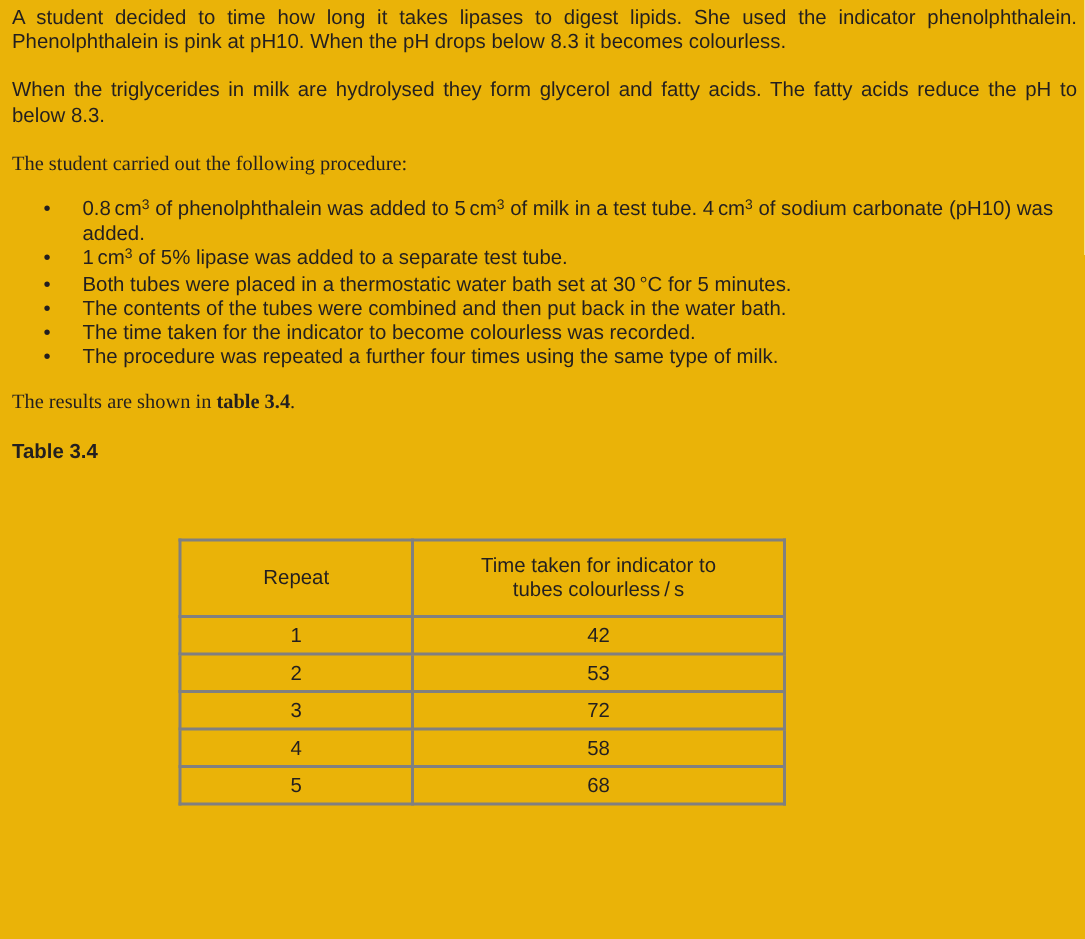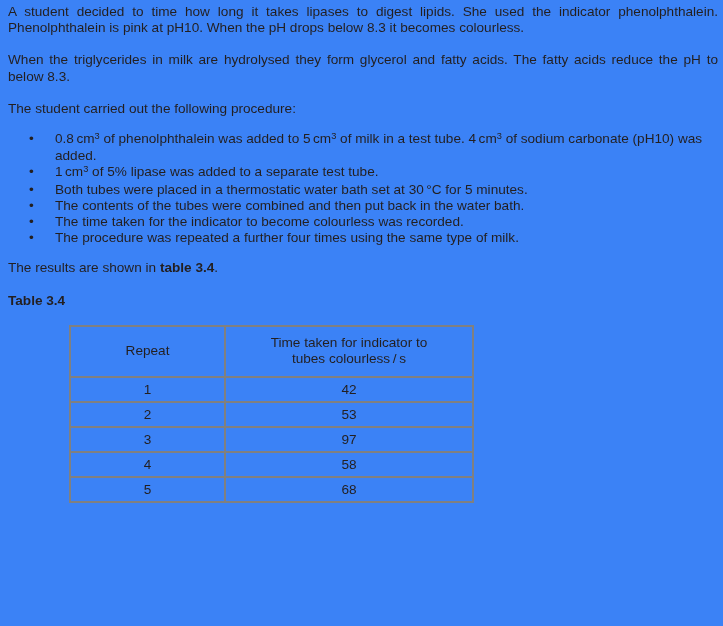--- a/index.html
+++ b/index.html
@@ -12,34 +12,35 @@
     height: 626px;
     font-family: "Liberation Sans", sans-serif;
     color: #231f20;
     -webkit-font-smoothing: antialiased;
   }
   .page {
     position: relative;
     width: 723px;
     height: 626px;
     overflow: hidden;
-    background: #3b82f6;
+    background: #eab308;
   }
   .body-text {
     font-size: 13.6px;
     line-height: 16.2px;
   }
   p.para {
     margin: 0;
     padding: 0 5px 0 8px;
     text-align: justify;
   }
   p.para.noJustify {
     text-align: left;
     padding-right: 0;
+    font-family: Liberation Serif, serif;
   }
   .gap-lg { height: 16px; }
   .gap-md { height: 14px; }
   .top-pad { height: 4px; }
 
   ul.procedure {
     margin: 0;
     padding: 0;
     list-style: none;
   }
@@ -68,21 +69,22 @@
   b, .bold { font-weight: bold; }
 
   .caption {
     padding-left: 8px;
     font-size: 13.6px;
     font-weight: bold;
     line-height: 16.2px;
   }
 
   .table-wrap {
-    padding-left: 69px;
+    padding-left: 119px;
+    margin-top: 34px;
   }
   table.results {
     border-collapse: collapse;
     table-layout: fixed;
     width: 403px;
     font-size: 13.6px;
   }
   table.results td, table.results th {
     border: 2px solid #808080;
     text-align: center;
@@ -164,21 +166,21 @@
           <tr>
             <td>1</td>
             <td>42</td>
           </tr>
           <tr>
             <td>2</td>
             <td>53</td>
           </tr>
           <tr>
             <td>3</td>
-            <td>97</td>
+            <td>72</td>
           </tr>
           <tr>
             <td>4</td>
             <td>58</td>
           </tr>
           <tr>
             <td>5</td>
             <td>68</td>
           </tr>
         </tbody>

